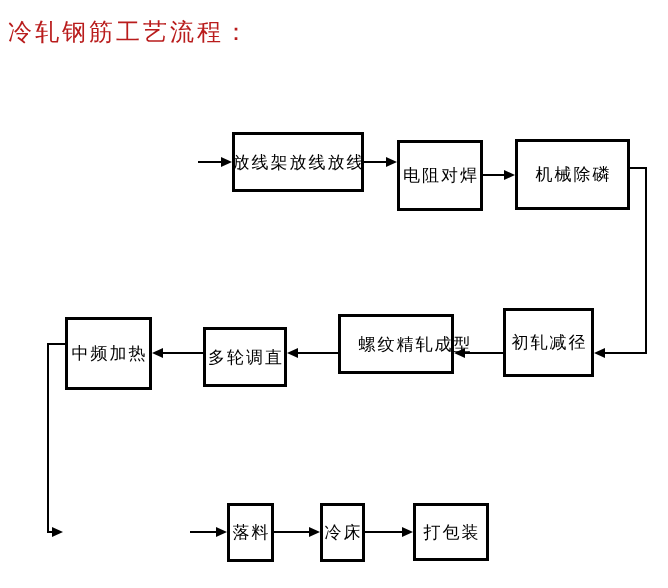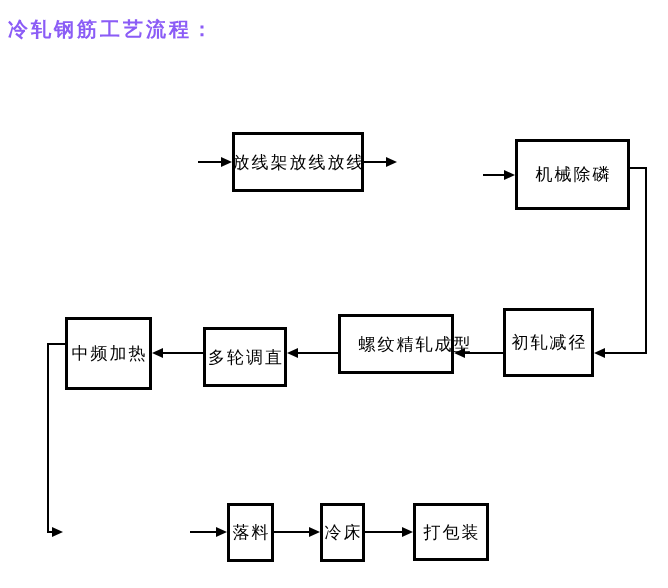--- a/index.html
+++ b/index.html
@@ -12,23 +12,23 @@
     position: relative;
     width: 668px;
     height: 588px;
     background: #ffffff;
     overflow: hidden;
   }
   .title {
     position: absolute;
     left: 8px;
     top: 16px;
-    font-size: 20px;
-    font-weight: bold;
-    color: #8b5cf6;
+    font-size: 24px;
+    font-weight: normal;
+    color: #b91c1c;
     letter-spacing: 3px;
     white-space: nowrap;
   }
   .node {
     position: absolute;
     box-sizing: border-box;
     border: 3px solid #000000;
     background: #ffffff;
     color: #000000;
     display: flex;
@@ -73,20 +73,21 @@
   #n11 { left: 413px; top: 503px; width:  76px; height: 58px; }
 </style>
 </head>
 <body>
 
 <div class="canvas">
 
   <div class="title">冷轧钢筋工艺流程：</div>
 
   <div class="node" id="n1">放线架放线放线</div>
+  <div class="node" id="n2">电阻对焊</div>
   <div class="node" id="n3">机械除磷</div>
 
   <div class="node" id="n4">初轧减径</div>
   <div class="node" id="n5">螺纹精轧成型</div>
   <div class="node" id="n7">中频加热</div>
   <div class="node" id="n6">多轮调直</div>
 
   <div class="node" id="n9">落料</div>
   <div class="node" id="n10">冷床</div>
   <div class="node" id="n11">打包装</div>

